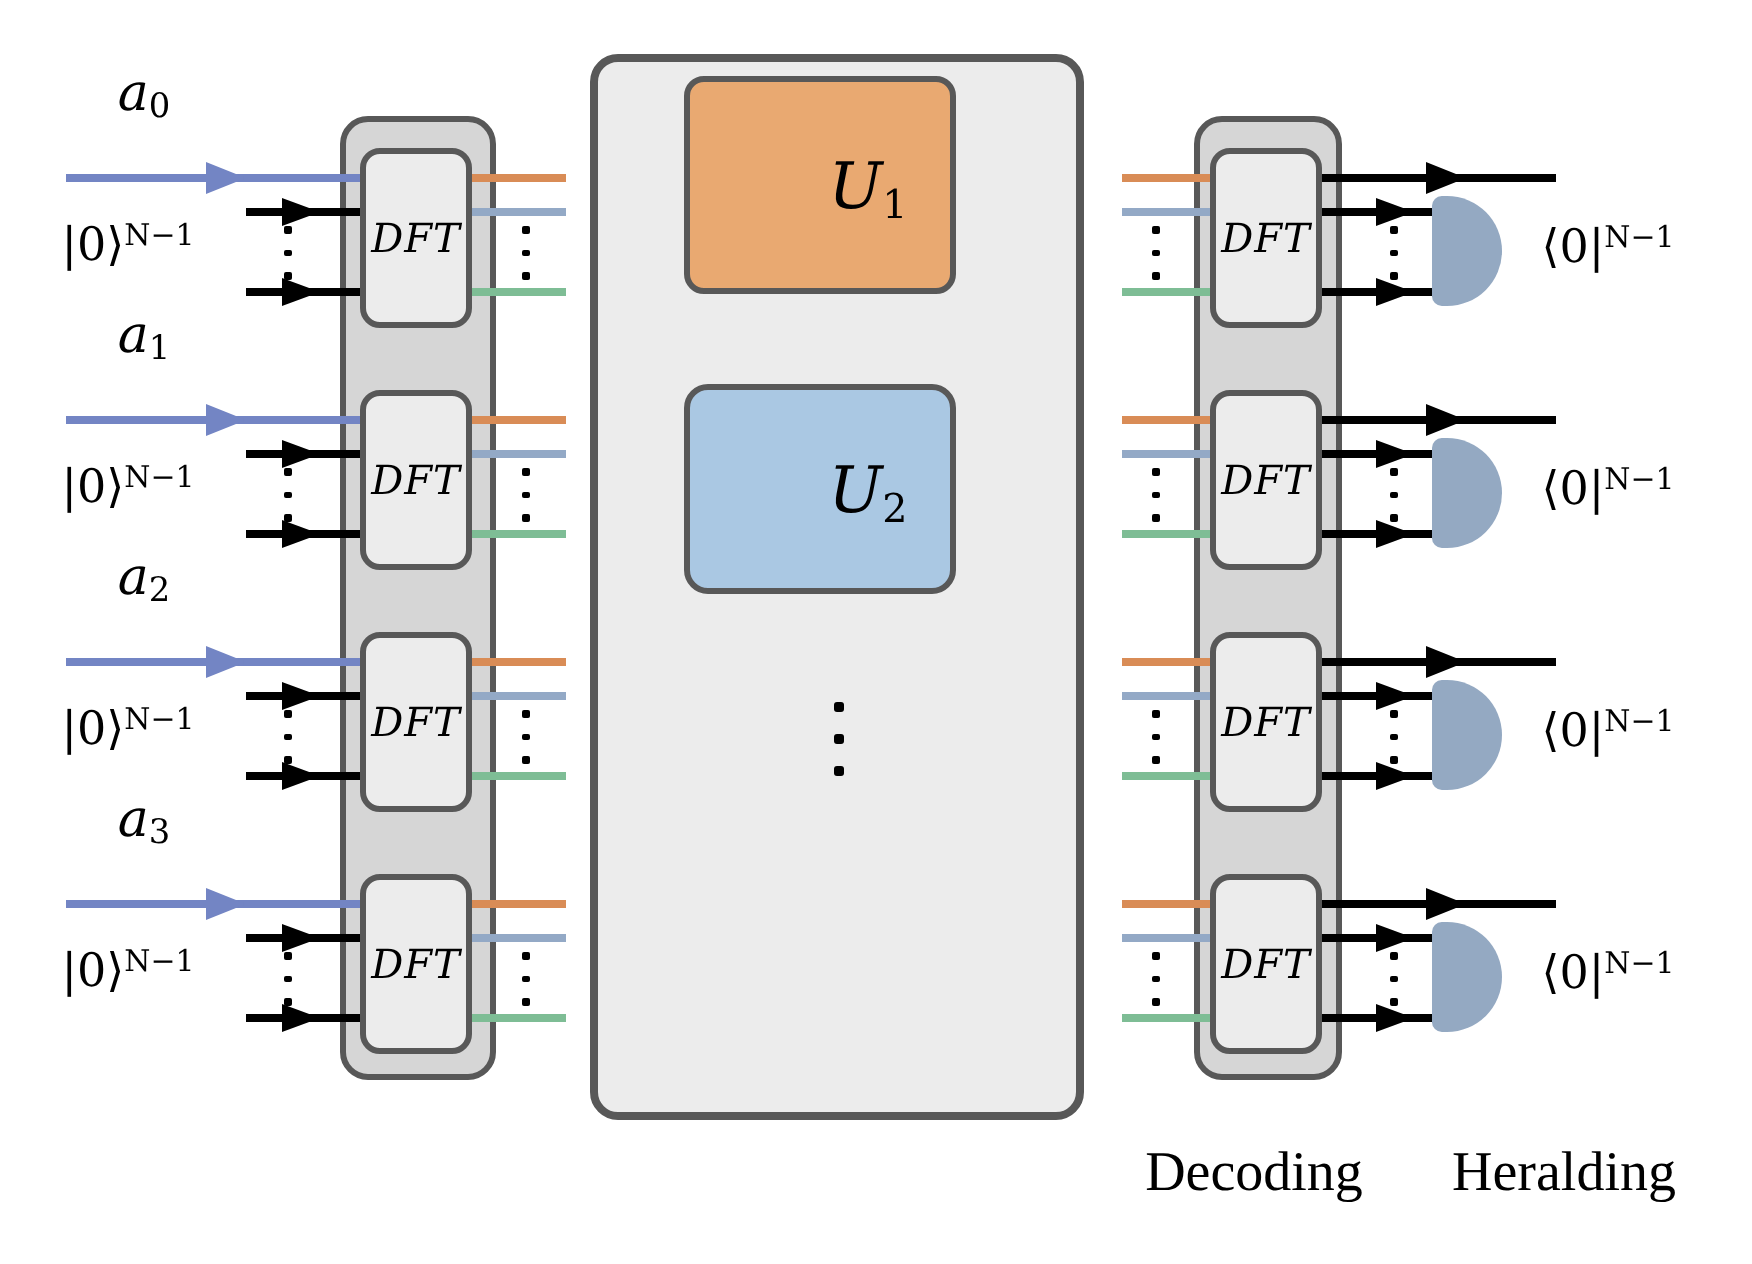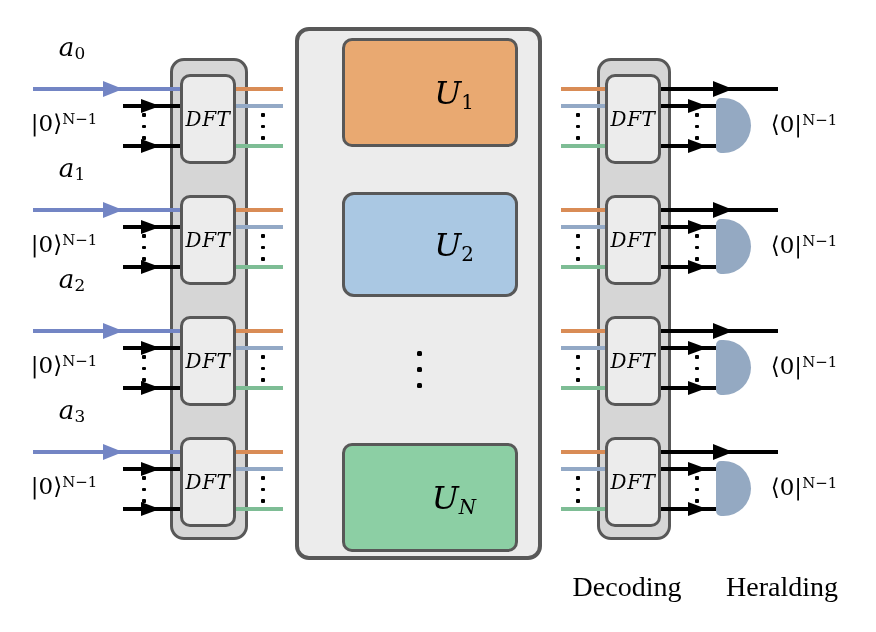--- a/index.html
+++ b/index.html
@@ -17,21 +17,21 @@
   .wire.black{background:var(--wire-black,#000);}
   .arrow{position:absolute;width:0;height:0;z-index:3;
     border-top:8px solid transparent;border-bottom:8px solid transparent;
     border-left:20px solid var(--wire-black,#000);}
   .arrow.small{border-top-width:7px;border-bottom-width:7px;border-left-width:19px;}
   .arrow.blue{border-left-color:var(--input-line,#7385c4);}
   .box.dft{position:absolute;box-sizing:border-box;z-index:4;width:56px;height:90px;
     background:var(--box-fill,#ececec);border:3.5px solid var(--border,#585858);border-radius:10px;
     display:flex;align-items:center;justify-content:center;}
   .dft-text{font-style:italic;font-size:20px;letter-spacing:0.5px;}
-  .u-box{position:absolute;box-sizing:border-box;z-index:2;left:342px;width:176px;
+  .u-box{position:absolute;box-sizing:border-box;z-index:2;left:342px;width:136px;
     border:3.5px solid var(--border,#585858);border-radius:10px;
     display:flex;align-items:center;justify-content:center;font-size:32px;padding-left:48px;}
   .u-box .it{font-style:italic;}
   .u-box sub{font-size:0.62em;vertical-align:-0.25em;line-height:0;}
   .vdots{position:absolute;width:16px;z-index:3;display:flex;flex-direction:column;align-items:center;gap:8px;}
   .vdots i{display:block;width:3.5px;height:3.5px;background:#000;border-radius:1px;}
   .vdots.large{width:24px;gap:11px;}
   .vdots.large i{width:5px;height:5px;border-radius:1.5px;}
   .detector{position:absolute;z-index:2;width:35px;height:55px;
     background:var(--detector-fill,#94a9c2);border-radius:5px 28px 28px 5px;}
@@ -56,23 +56,20 @@
     <span><span class="it">U</span><sub>1</sub></span>
   </div>
   <div class="u-box" style="top:192px;height:105px;background:var(--u2-fill,#aac8e3);border-radius:12px;">
     <span><span class="it">U</span><sub>2</sub></span>
   </div>
   <div class="vdots large" style="left:407px;top:351px;">
       <i></i>
       <i></i>
       <i></i>
     </div>
-  <div class="u-box" style="top:443px;height:109px;background:var(--uN-fill,#8ccfa4);">
-    <span><span class="it">U</span><sub class="it">N</sub></span>
-  </div>
 
   <div class="section-label" style="left:552px;width:150px;">Decoding</div>
   <div class="section-label" style="left:702px;width:160px;">Heralding</div>
 
   <div class="row" style="top: 0px;">
 
     <div class="math-label a-label" style="left:40px;top:33px;width:64px;">
       <span>a</span><sub>0</sub>
     </div>
     <div class="wire" style="left:33px;top:87px;width:147px;background:var(--input-line,#7385c4);"></div>
@@ -195,21 +192,21 @@
     <div class="arrow small" style="left:688px;top:139px;"></div>
 
     <div class="detector" style="left:716px;top:98px;"></div>
     <div class="math-label bra" style="left:752px;top:111px;width:104px;">
       <span>⟨0|</span><sup class="sup">N−1</sup>
     </div>
   </div>
 
   <div class="row" style="top: 242px;">
 
-    <div class="math-label a-label" style="left:40px;top:23px;width:64px;">
+    <div class="math-label a-label" style="left:40px;top:33px;width:64px;">
       <span>a</span><sub>2</sub>
     </div>
     <div class="wire" style="left:33px;top:87px;width:147px;background:var(--input-line,#7385c4);"></div>
     <div class="arrow blue" style="left:103px;top:81px;"></div>
 
     <div class="math-label ancilla" style="left:22px;top:110px;width:84px;">
       <span>|0⟩</span><sup class="sup">N−1</sup>
     </div>
     <div class="wire black" style="left:123px;top:104px;width:57px;"></div>
     <div class="arrow small" style="left:141px;top:99px;"></div>

